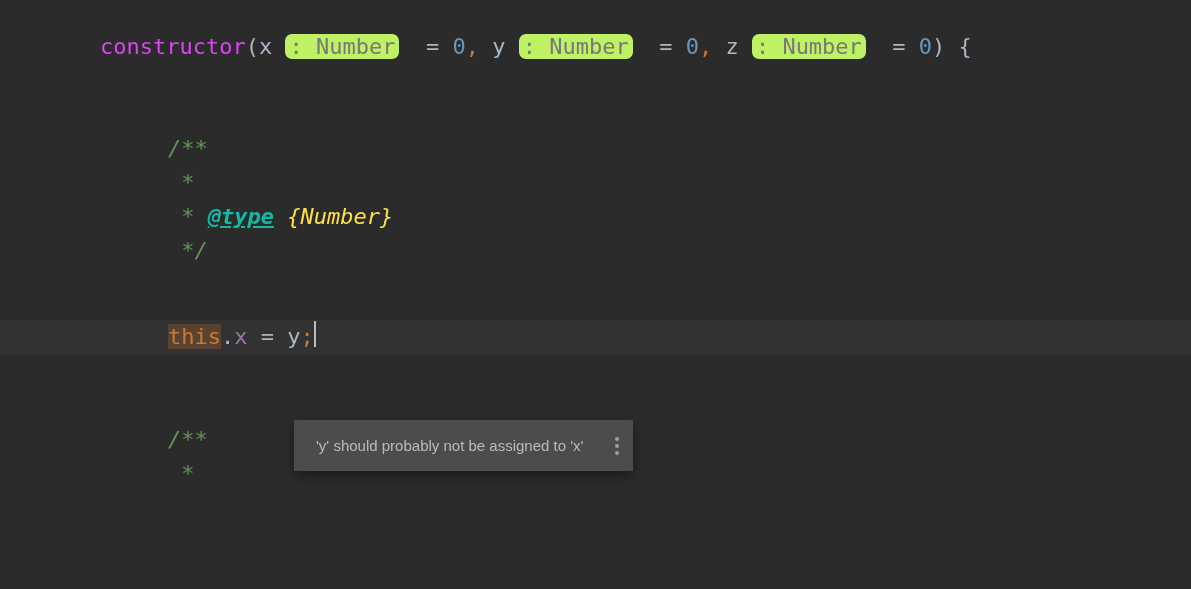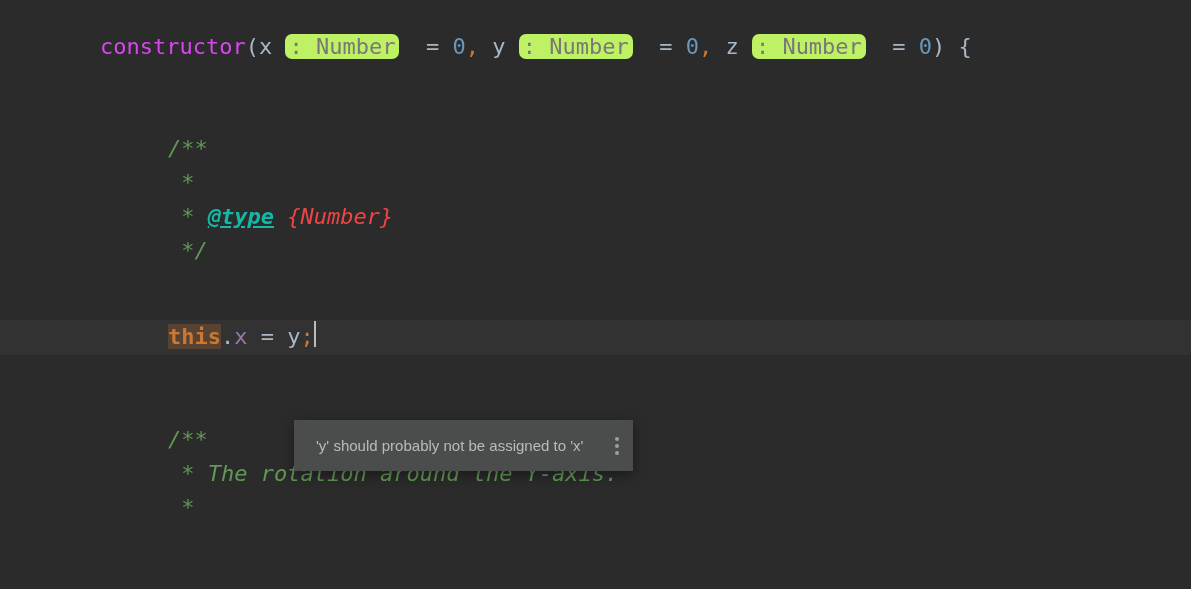--- a/index.html
+++ b/index.html
@@ -27,40 +27,39 @@
     font-style: normal; 
     padding: 0 4px;
     border-radius: 7px;
   }
   .eq { color: #a9b7c6; font-style: normal; }
   .num { color: #6897bb; font-style: normal; }
   .comma { color: #cc7832; font-style: normal; }
   .brace { color: #a9b7c6; font-style: normal; }
   .doc { color: #629755; }
   .doctag { color: #14b8a6; text-decoration: underline; font-weight: bold; }
-  .doctype { color: #ef4444; text-align: right; }
+  .doctype { color: #fde047; text-align: right; }
   .dot { color: #a9b7c6; font-style: normal; }
   .prop { color: #9876aa; font-style: normal; }
   .assign { color: #a9b7c6; font-style: normal; }
   .var { color: #a9b7c6; font-style: normal; }
   .semi { color: #cc7832; font-style: normal; }
   
   .highlight-line {
     background: #323232;
     margin-left: -100px;
     padding-left: 100px;
     margin-right: -200px;
   }
   
   .this-hl {
     background: rgba(204,120,50,0.25);
     color: #cc7832;
     font-style: normal;
     padding: 0;
-    font-weight: bold;
   }
   
   .cursor {
     display: inline-block;
     width: 2px;
     height: 26px;
     background: #bbbbbb;
     vertical-align: text-bottom;
     margin-bottom: 2px;
   }
@@ -120,21 +119,20 @@
   <div class="blank"></div>
   <div style="height:18px"></div>
 
   <div class="line highlight-line"><span style="display:inline-block;width:68px;"></span><span class="this-hl">this</span><span class="dot">.</span><span class="prop">x</span><span class="assign"> = </span><span class="var">y</span><span class="semi">;</span><span class="cursor"></span></div>
 
   <div class="blank"></div>
   <div class="blank"></div>
 
   <div class="code-indent">
     <div class="line doc">/**</div>
-    <div class="line doc"> * The rotation around the Y-axis.</div>
     <div class="line doc"> *</div>
   </div>
 
 </div>
 
 <div class="tooltip">
   <span>'y' should probably not be assigned to 'x'</span>
   <div class="tooltip-more">
     <span></span>
       <span></span>

